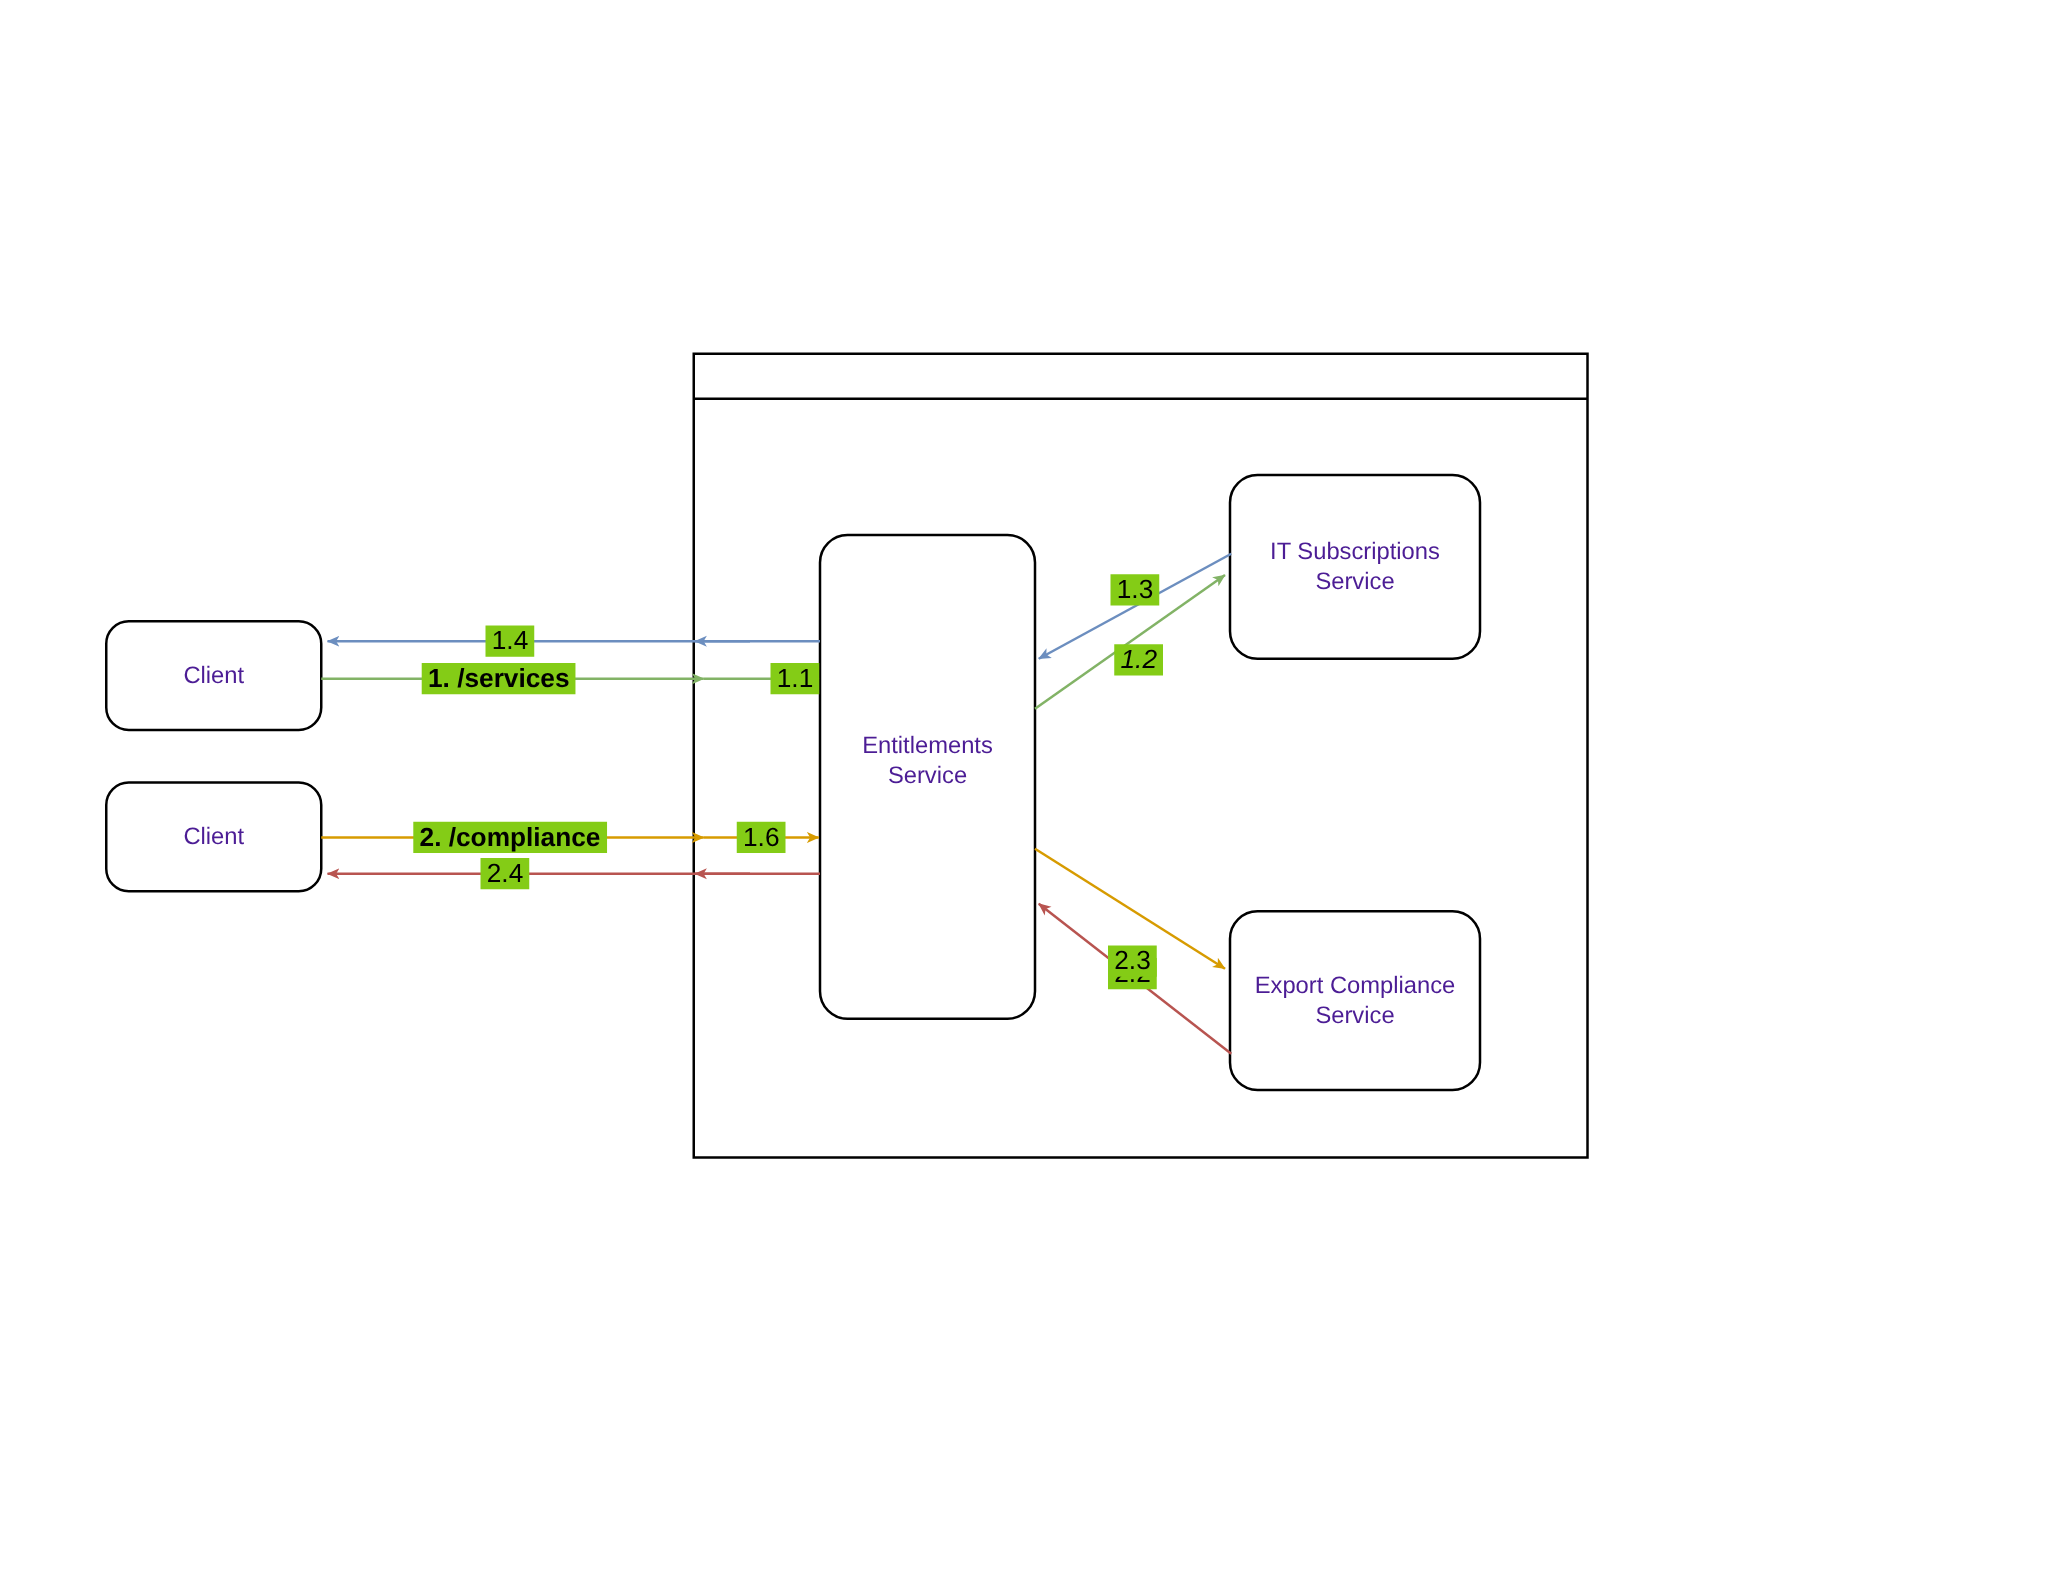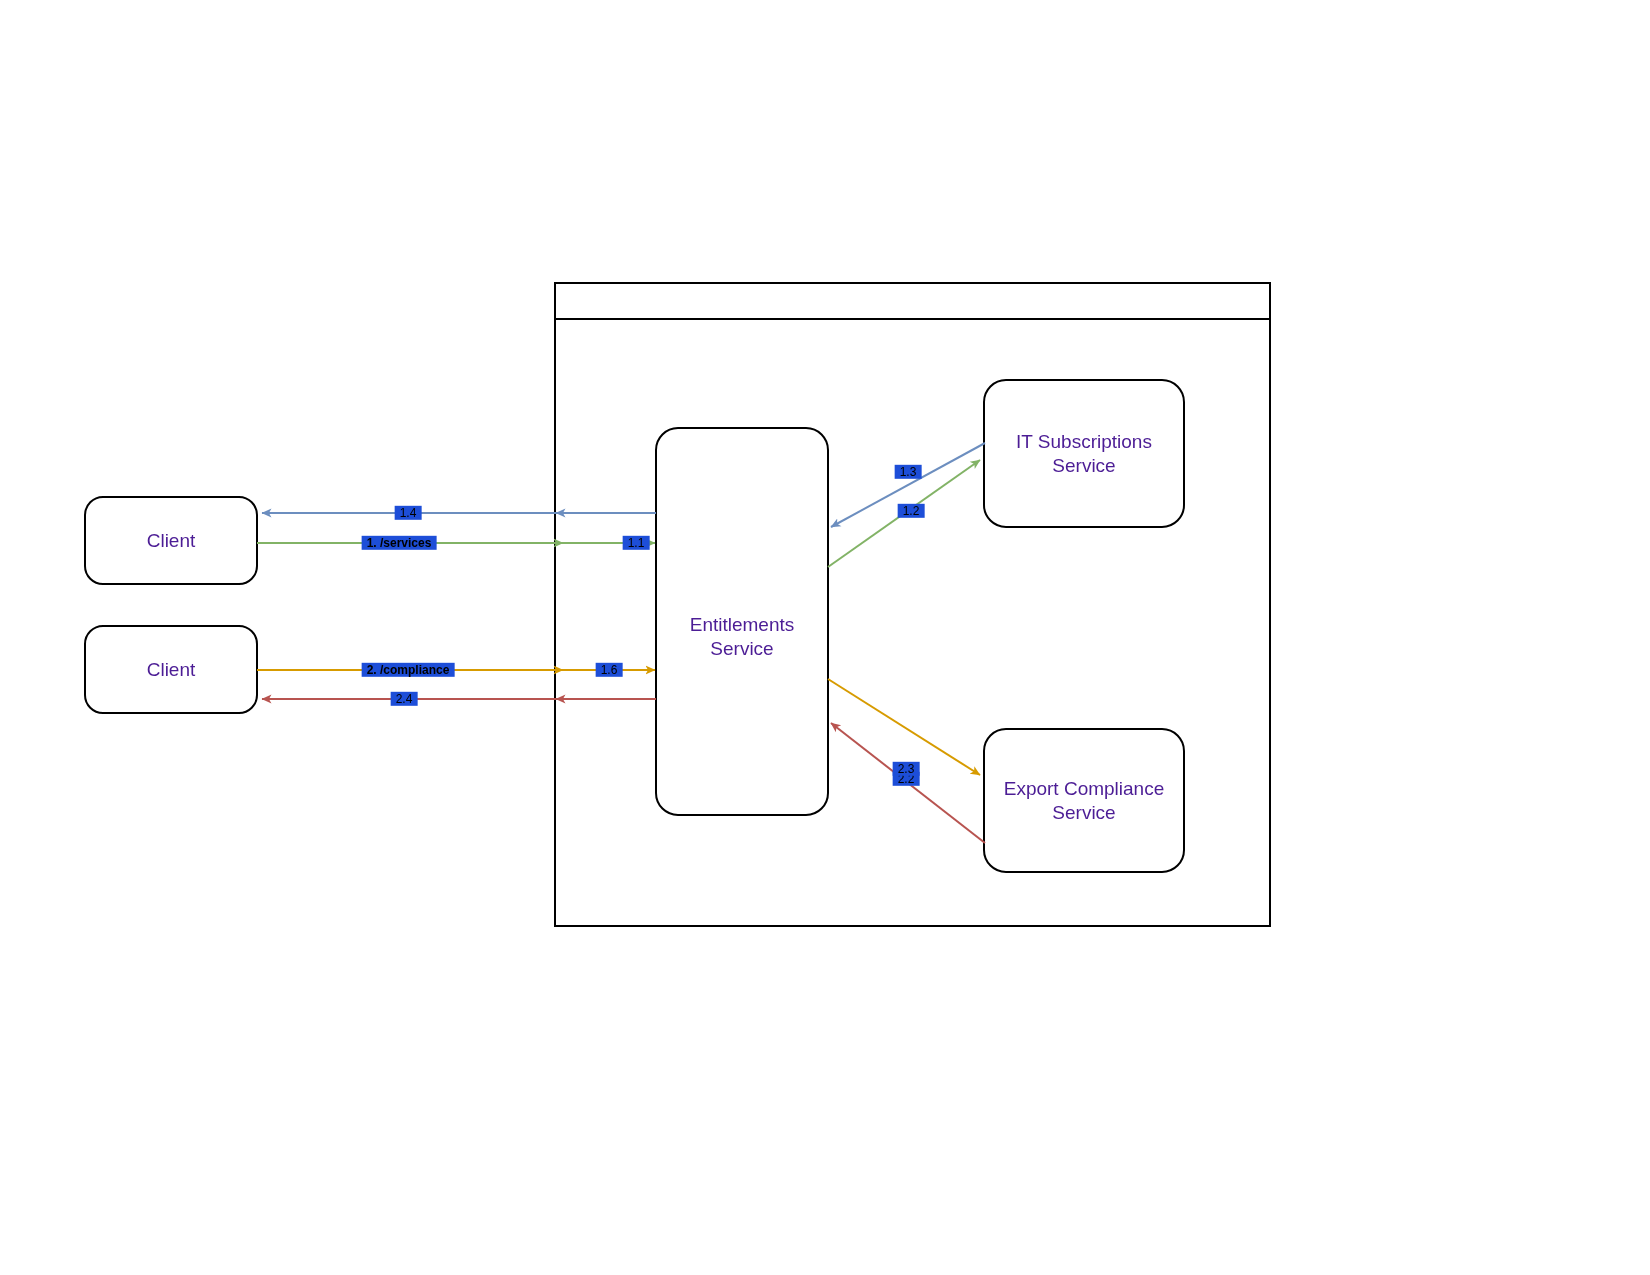--- a/index.html
+++ b/index.html
@@ -38,23 +38,23 @@
     position: absolute;
     display: flex;
     align-items: center;
     justify-content: center;
     font-size: 19px;
     font-weight: bold;
     color: #000000;
   }
   .edge-label {
     position: absolute;
-    font-size: 12px;
+    font-size: 21px;
     color: #000000;
-    background: #1d4ed8;
+    background: #84cc16;
     padding: 0 5px;
     white-space: nowrap;
     transform: translate(-50%, -50%);
     line-height: 1.2;
     text-align: right;
   }
   .edge-label.bold {
     font-weight: bold;
   }
 </style>
@@ -107,29 +107,29 @@
 
     <path d="M985,843 L831,723" fill="none" stroke="#b85450" stroke-width="2" marker-end="url(#ah-red)"></path>
 
     <path d="M656,699 L262,699" fill="none" stroke="#b85450" stroke-width="2" marker-end="url(#ah-red)"></path>
     <path d="M600,699 L556,699" fill="none" stroke="#b85450" stroke-width="2" marker-end="url(#ah-red)"></path>
   </svg>
 
 
   <div class="node-label" style="left:85px; top:497px; width:172px; height:87px;">Client</div>
   <div class="node-label" style="left:85px; top:626px; width:172px; height:87px;">Client</div>
-  <div class="node-label" style="left:656px; top:452px; width:172px; height:369px;">Entitlements
+  <div class="node-label" style="left:656px; top:424px; width:172px; height:369px;">Entitlements
 Service</div>
   <div class="node-label" style="left:984px; top:380px; width:200px; height:147px;">IT Subscriptions Service</div>
   <div class="node-label" style="left:984px; top:729px; width:200px; height:143px;">Export Compliance
 Service</div>
 
   <div class="edge-label bold" style="left:399px; top:543px;">1. /services</div>
   <div class="edge-label" style="left:636px; top:543px;">1.1</div>
-  <div class="edge-label" style="left:911px; top:511px;">1.2</div>
+  <div class="edge-label" style="left:911px; top:528px;font-style:italic;">1.2</div>
   <div class="edge-label" style="left:908px; top:472px;">1.3</div>
   <div class="edge-label" style="left:408px; top:513px;">1.4</div>
   <div class="edge-label bold" style="left:408px; top:670px;">2. /compliance</div>
   <div class="edge-label" style="left:609px; top:670px;">1.6</div>
   <div class="edge-label" style="left:906px; top:737px;margin-top:42px;">2.2</div>
   <div class="edge-label" style="left:906px; top:769px;">2.3</div>
   <div class="edge-label" style="left:404px; top:699px;">2.4</div>
 
 </div>
 

